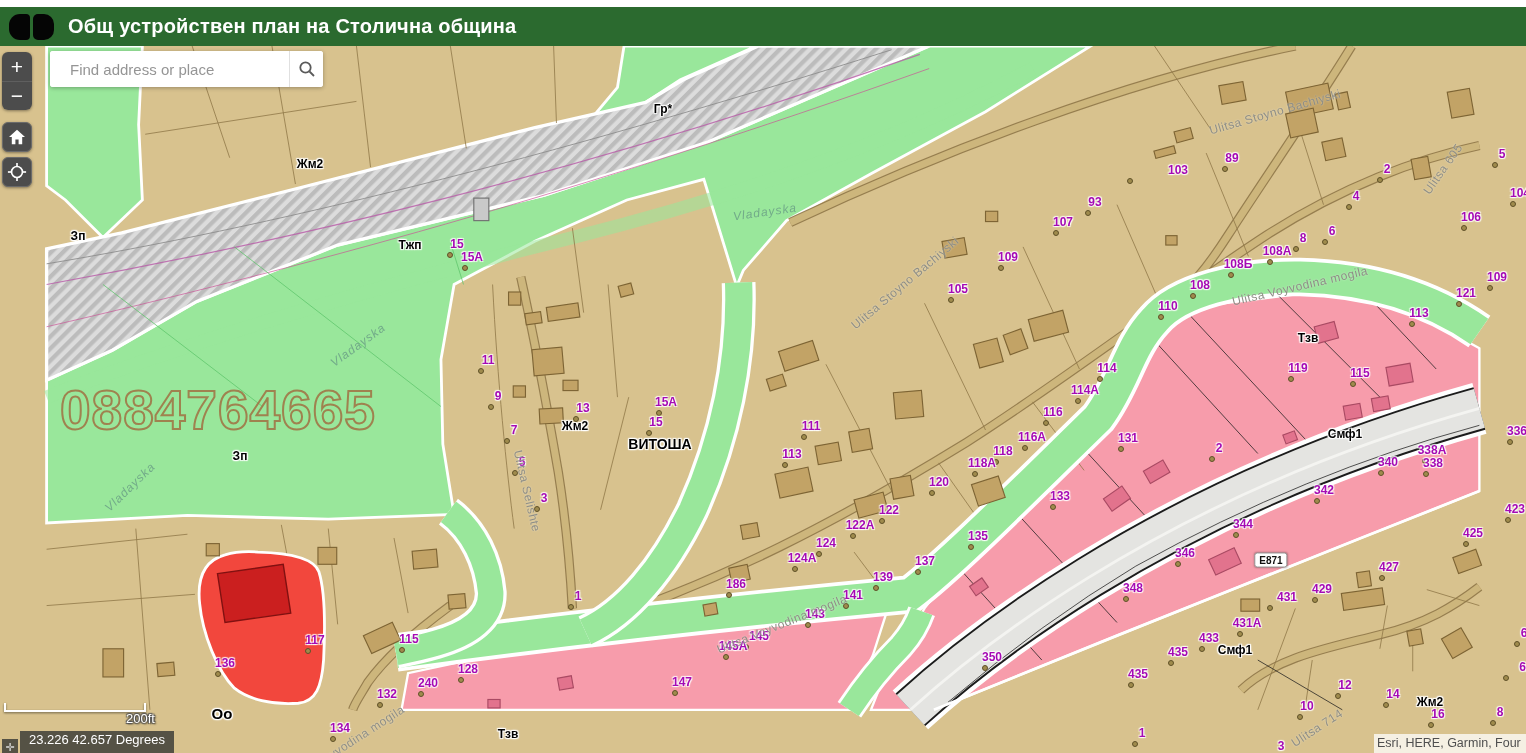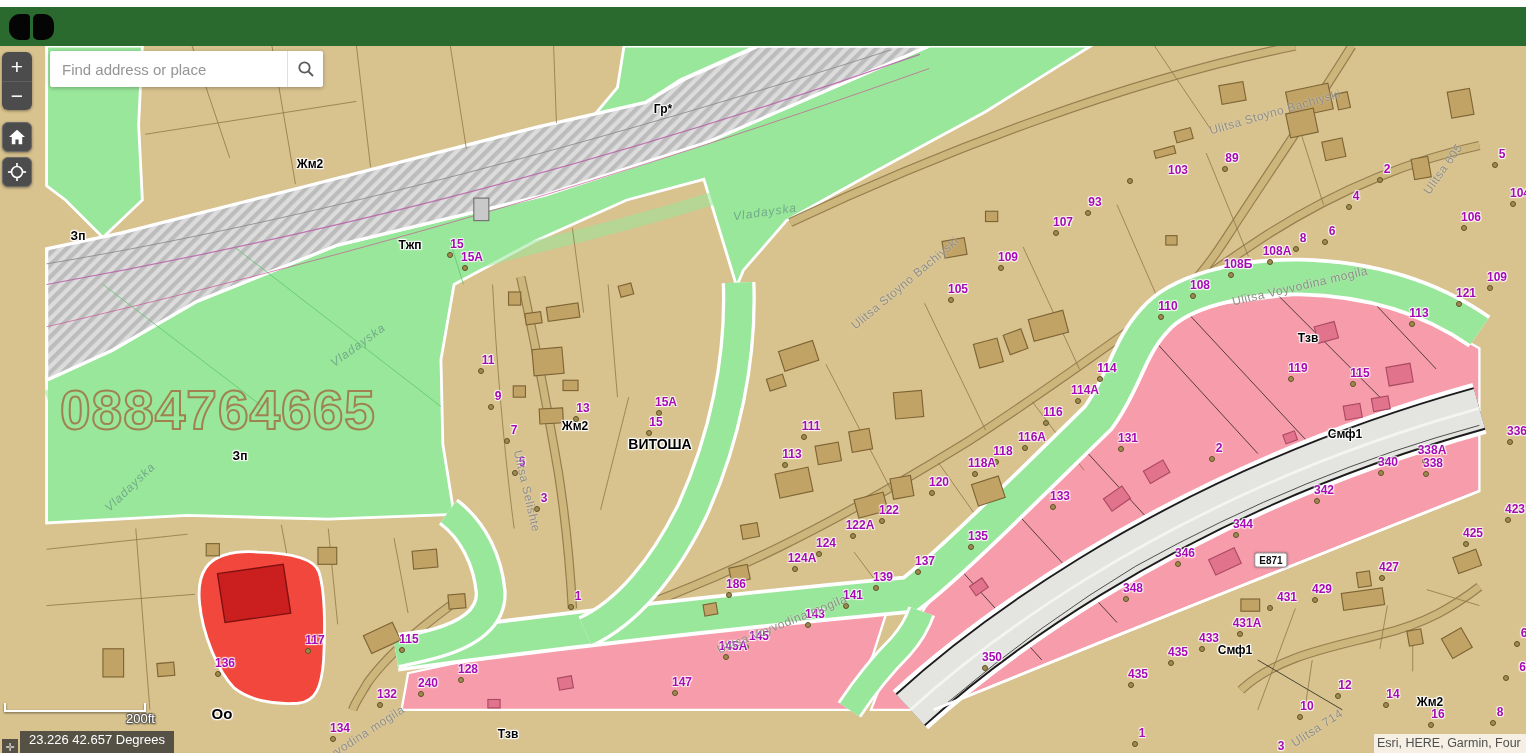--- a/index.html
+++ b/index.html
@@ -36,21 +36,21 @@
     text-shadow:0 0 2px rgba(255,255,255,.5)}
   .rlabel{color:#72ab89;font-size:12px;font-style:italic;letter-spacing:1px}
   .shield{background:#fff;border:1px solid #9a9a9a;border-radius:3px;color:#111;
     font-size:10px;font-weight:bold;padding:1px 4px;box-shadow:0 0 2px rgba(0,0,0,.3)}
   #watermark{position:absolute;left:60px;top:332px;font-size:55px;font-weight:bold;letter-spacing:1px;
     color:transparent;-webkit-text-stroke:2px rgba(160,112,66,.85);z-index:9;pointer-events:none}
 
   
   #searchbox{position:absolute;left:50px;top:51px;width:273px;height:36px;background:#fff;border-radius:3px;
     box-shadow:0 1px 4px rgba(0,0,0,.3);display:flex;align-items:stretch;z-index:20}
-  #searchbox input{flex:1;border:none;outline:none;font-size:15px;color:#8b5cf6;padding:0 12px;border-radius:3px;font-family:"Liberation Sans",sans-serif}
+  #searchbox input{flex:1;border:none;outline:none;font-size:15px;color:#8b5cf6;padding:0 20px;border-radius:3px;font-family:"Liberation Sans",sans-serif}
   #searchbox input::placeholder{color:#959595}
   #searchbtn{width:36px;border:none;background:#fff;border-left:1px solid #e0e0e0;border-radius:0 3px 3px 0;
     display:flex;align-items:center;justify-content:center;cursor:pointer}
   #zoomctl{position:absolute;left:2px;top:52px;width:30px;z-index:20;border-radius:6px;overflow:hidden;box-shadow:0 1px 3px rgba(0,0,0,.4)}
   #zoomctl button{display:block;width:30px;height:29px;background:#4c4c4c;color:#fff;border:none;font-size:21px;
     line-height:26px;cursor:pointer;font-family:"Liberation Sans",sans-serif}
   #zoomctl button+button{border-top:1px solid #5f5f5f}
   .sqbtn{position:absolute;left:2px;width:30px;height:30px;background:#4c4c4c;border:1px solid #6b6b6b;border-radius:6px;
     display:flex;align-items:center;justify-content:center;cursor:pointer;z-index:20;box-shadow:0 1px 3px rgba(0,0,0,.4)}
   #homebtn{top:122px} #locatebtn{top:157px}
@@ -85,20 +85,21 @@
 
 <div id="app">
 
   <div id="topstrip"></div>
 
   <div id="header">
     <div id="logo">
       <div class="l1"></div>
       <div class="l2"></div>
     </div>
+    <div id="title">Общ устройствен план на Столична община</div>
   </div>
 
   <div id="map">
     <svg id="mapsvg" width="1526" height="707" viewBox="0 46 1526 753">
       <defs>
         <pattern id="hatch" width="9" height="9" patternUnits="userSpaceOnUse" patternTransform="rotate(45)">
           <rect width="9" height="9" fill="var(--c-hatch-gray)"></rect>
           <rect width="4.5" height="9" fill="#bcbcbc"></rect>
         </pattern>
       </defs>

